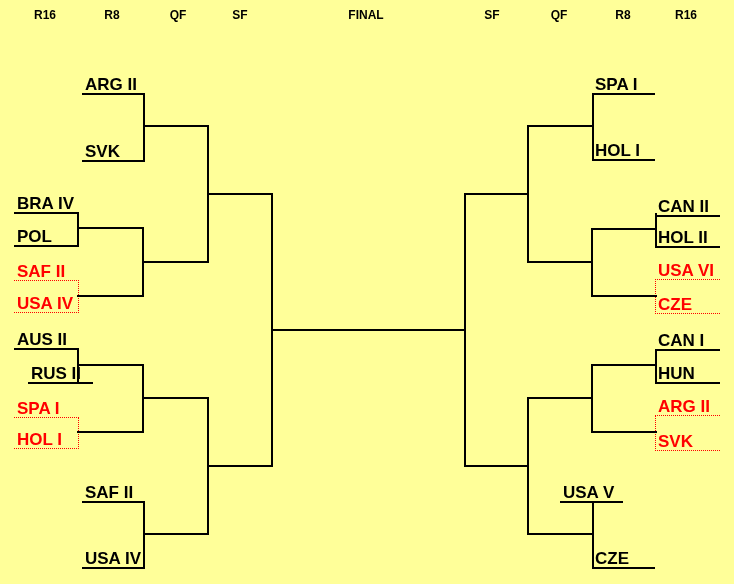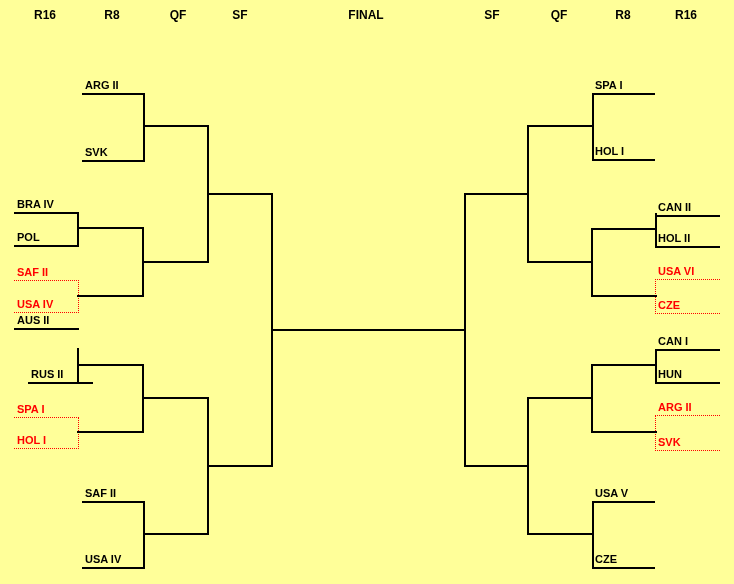--- a/index.html
+++ b/index.html
@@ -12,21 +12,21 @@
   }
   .hdr{
     position:absolute;top:8px;width:60px;
     text-align:center;
     font-weight:bold;font-size:12px;color:#000;
   }
   .team{
     position:absolute;
     box-sizing:border-box;
     width:63px;height:17px;
-    font-weight:bold;font-size:11px;line-height:14px;
+    font-weight:bold;font-size:17px;line-height:14px;
     color:#000;
     border-bottom:2px solid #000;
     padding-left:3px;
     white-space:nowrap;
   }
   .team.w65{width:65px;}
   .team.red{
     color:#FF0000;
     border-bottom:1px dotted #FF0000;
     height:16px;
@@ -49,38 +49,38 @@
   <div class="hdr" style="left:529px">QF</div>
   <div class="hdr" style="left:593px">R8</div>
   <div class="hdr" style="left:656px">R16</div>
 
   <div class="team" style="left:82px;top:78px">ARG II</div>
   <div class="team" style="left:82px;top:145px">SVK</div>
   <div class="team w65" style="left:14px;top:197px">BRA IV</div>
   <div class="team w65" style="left:14px;top:230px">POL</div>
   <div class="team w65 red" style="left:14px;top:265px">SAF II</div>
   <div class="team w65 red" style="left:14px;top:297px">USA IV</div>
-  <div class="team w65" style="left:14px;top:313px">AUS II</div>
+  <div class="team w65" style="left:14px;top:333px">AUS II</div>
   <div class="team w65" style="left:28px;top:367px">RUS II</div>
   <div class="team w65 red" style="left:14px;top:402px">SPA I</div>
   <div class="team w65 red" style="left:14px;top:433px">HOL I</div>
   <div class="team" style="left:82px;top:486px">SAF II</div>
   <div class="team" style="left:82px;top:552px">USA IV</div>
 
   <div class="team" style="left:592px;top:78px">SPA I</div>
   <div class="team" style="left:592px;top:144px">HOL I</div>
   <div class="team w65" style="left:655px;top:200px">CAN II</div>
   <div class="team w65" style="left:655px;top:231px">HOL II</div>
   <div class="team w65 red" style="left:655px;top:264px">USA VI</div>
   <div class="team w65 red" style="left:655px;top:298px">CZE</div>
   <div class="team w65" style="left:655px;top:334px">CAN I</div>
   <div class="team w65" style="left:655px;top:367px">HUN</div>
   <div class="team w65 red" style="left:655px;top:400px">ARG II</div>
   <div class="team w65 red" style="left:655px;top:435px">SVK</div>
-  <div class="team" style="left:592px;top:486px">USA V</div>
+  <div class="team" style="left:560px;top:486px">USA V</div>
   <div class="team" style="left:592px;top:552px">CZE</div>
 
   <i class="vl" style="left:143px;top:93px;height:67px"></i>
   <i class="hl" style="left:143px;top:125px;width:64px"></i>
   <i class="vl" style="left:77px;top:212px;height:35px"></i>
   <i class="hl" style="left:77px;top:227px;width:67px"></i>
   <i class="rdv" style="left:78px;top:280px;height:33px"></i>
   <i class="hl" style="left:77px;top:295px;width:67px"></i>
   <i class="vl" style="left:142px;top:227px;height:70px"></i>
   <i class="hl" style="left:142px;top:261px;width:67px"></i>

